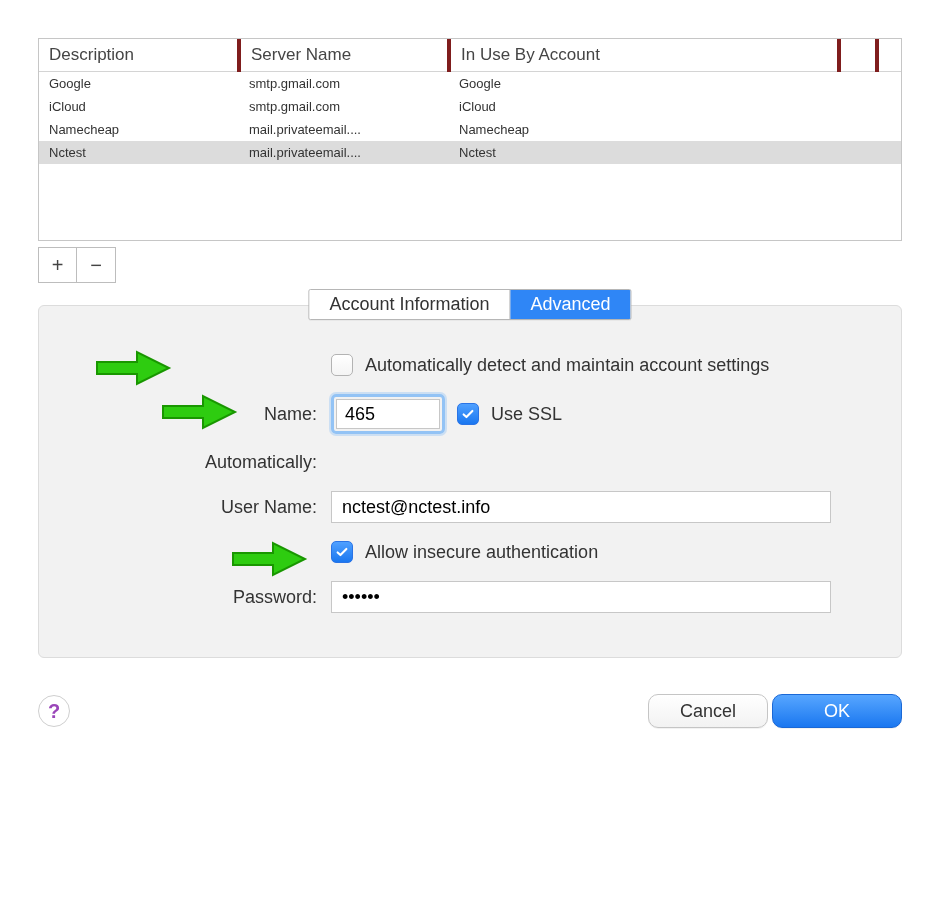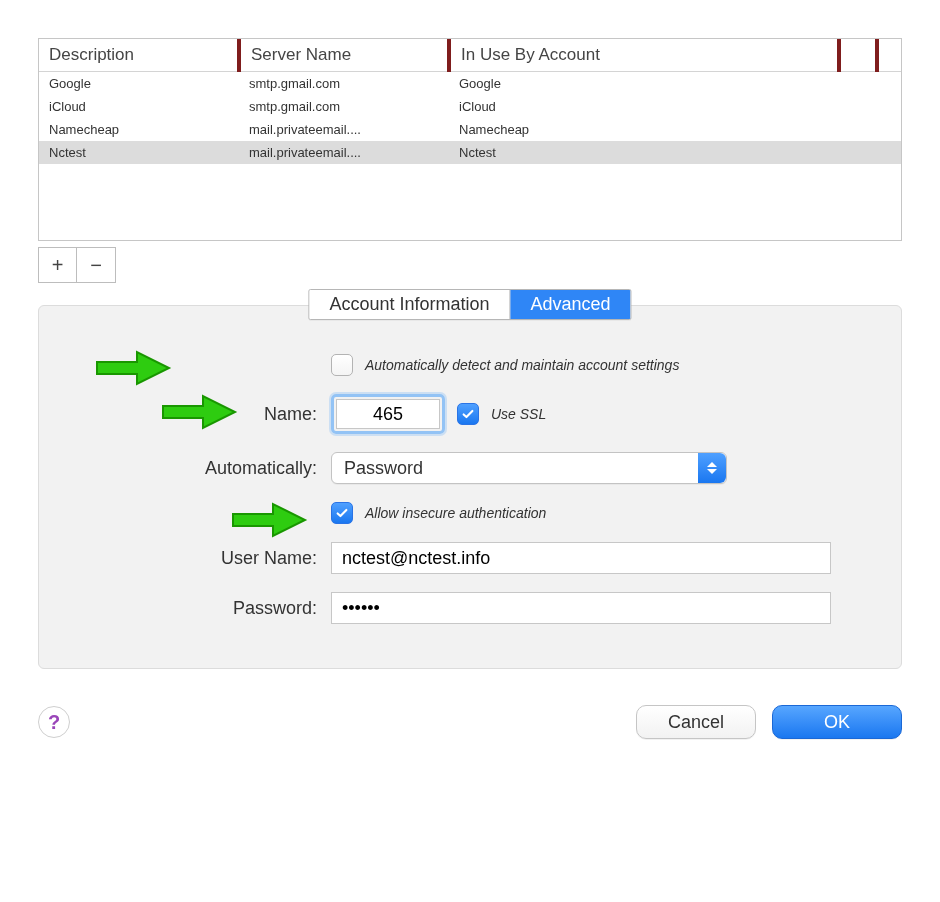--- a/index.html
+++ b/index.html
@@ -129,37 +129,37 @@
     align-items: center;
     justify-content: center;
     flex: 0 0 auto;
   }
   .chk.checked {
     border-color: #2a74e6;
     background: linear-gradient(#4fa0ff,#1a77f0);
   }
   .chk.checked svg { display: block; }
   .chk svg { display: none; width: 14px; height: 14px; }
-  .chk + .chk-label { font-size: 14px; color: #333; font-style: italic; }
+  .chk + .chk-label { font-size: 18px; color: #333; }
 
   
   .port-wrap {
     display: inline-flex;
     align-items: center;
     border: 3px solid #93c3f5;
     border-radius: 5px;
     padding: 2px;
     box-shadow: 0 0 0 2px rgba(147,195,245,.4);
   }
   .port-input {
     width: 104px;
     height: 30px;
     border: 1px solid #c7c7c7;
     background: #fff;
-    text-align: center;
+    text-align: left;
     font-size: 18px;
     padding: 2px 8px;
   }
 
   
   .mac-select {
     position: relative;
     display: inline-flex;
     align-items: center;
     height: 32px;
@@ -229,21 +229,21 @@
     font-size: 18px;
     color: #333;
     padding: 0 20px;
     cursor: pointer;
     box-shadow: 0 1px 0 rgba(0,0,0,.05);
   }
   .btn.primary {
     border-color: #1a68d6;
     background: linear-gradient(#57a6ff,#1a77f0);
     color: #fff;
-    margin-left: 16px;
+    margin-left: 4px;
     min-width: 130px;
   }
 
   
   .arrow {
     position: absolute;
     width: 80px; height: 40px;
     pointer-events: none;
   }
 </style>
@@ -343,54 +343,45 @@
             <svg viewBox="0 0 16 16">
                 <path d="M3 8.5 L6.2 11.5 L13 4.5" stroke="#fff" stroke-width="2.4" fill="none" stroke-linecap="round" stroke-linejoin="round"></path>
               </svg>
           </span>
           <span class="chk-label">Use SSL</span>
         </div>
       </div>
 
       <div class="row">
         <div class="label">Automatically:</div>
-        <div class="controls">
-          <div class="mac-select">
-            <span>Password</span>
-            <span class="sel-arrows">
-              <span class="up"></span>
-                <span class="down"></span>
-            </span>
-          </div>
+      </div>
+
+      <div class="row">
+        <div class="label">User Name:</div>
+        <div class="controls">
+          <input class="text-input" type="text" value="nctest@nctest.info" style="">
         </div>
       </div>
 
       <div class="row">
         <svg class="arrow" style="left:130px;top:-2px" viewBox="0 0 80 40">
           <path d="M4 14 L44 14 L44 4 L76 20 L44 36 L44 26 L4 26 Z" fill="#2ecc10" stroke="#199700" stroke-width="2"></path>
         </svg>
         <div class="label"></div>
         <div class="controls">
           <span id="chk-insecure" class="chk checked">
             <svg viewBox="0 0 16 16">
                 <path d="M3 8.5 L6.2 11.5 L13 4.5" stroke="#fff" stroke-width="2.4" fill="none" stroke-linecap="round" stroke-linejoin="round"></path>
               </svg>
           </span>
           <span class="chk-label">Allow insecure authentication</span>
         </div>
       </div>
 
       <div class="row">
-        <div class="label">User Name:</div>
-        <div class="controls">
-          <input class="text-input" type="text" value="nctest@nctest.info" style="">
-        </div>
-      </div>
-
-      <div class="row">
         <div class="label">Password:</div>
         <div class="controls">
           <input class="text-input" type="text" value="••••••" style="">
         </div>
       </div>
 
     </div>
   </div>
 
   <div class="bottombar">

